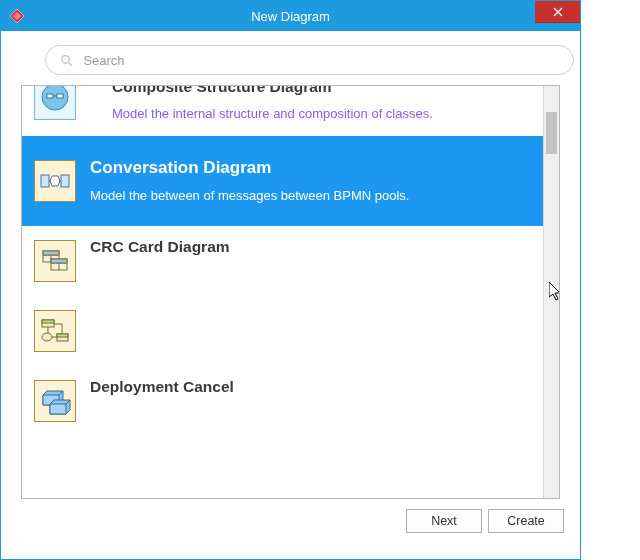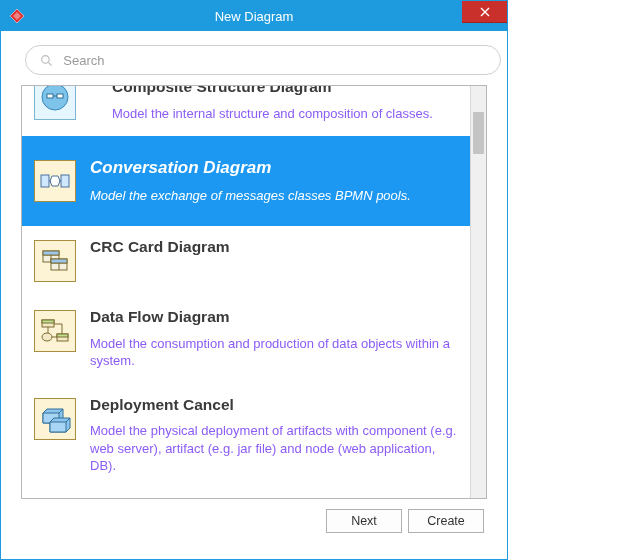--- a/index.html
+++ b/index.html
@@ -4,21 +4,21 @@
 <style>
   * { box-sizing: border-box; }
   html, body {
     margin: 0; padding: 0;
     width: 640px; height: 560px;
     font-family: "Segoe UI", Tahoma, Arial, sans-serif;
     background: #fff;
     overflow: hidden;
   }
   .window {
-    width: 508px; height: 560px;
+    width: 581px; height: 560px;
     border: 1px solid #1e9bde;
     display: flex; flex-direction: column;
     background: #fff;
   }
   
   .titlebar {
     height: 30px;
     background: #1e9bde;
     display: flex; align-items: center;
     position: relative;
@@ -44,20 +44,21 @@
   .titlebar .close-btn svg { width: 10px; height: 10px; }
   
   .body {
     flex: 1 1 auto;
     display: flex; flex-direction: column;
     padding: 0;
     min-height: 0;
   }
   .search-wrap {
     padding: 14px 6px 10px 24px;
+    margin-left: 20px;
   }
   .search {
     position: relative;
     height: 30px;
     border: 1px solid #cfcfcf;
     border-radius: 15px;
     background: #fff;
     display: flex; align-items: center;
     padding: 0 14px;
   }
@@ -124,40 +125,40 @@
     line-height: 1.35;
   }
   .item.first { padding-top: 0; }
   .item.first .ititle { margin-top: 0;}
   .item.selected {
     background: #1c98f3;
   }
   .item.selected .ititle,
   .item.selected .idesc { color: #fff; }
   .item.selected .ititle { font-size: 17px; }
-  .item.selected { padding: 22px 28px 22px 12px; font-style: italic; }
+  .item.selected { padding: 22px 28px 22px 12px; }
   .item.first   { padding: 0 12px 14px 12px; gap: 36px; }
   .item.first .icon-box { margin-top:0; }
   .item.first .txt { padding-top:0; }
 
   
   .cursor {
     position: absolute;
     left: 527px; top: 196px;
     width: 14px; height: 20px;
     pointer-events: none;
     z-index: 50;
   }
 
   
   .footer {
     height: 44px;
     display: flex; align-items: center; justify-content: flex-end;
     gap: 6px;
-    padding: 0 23px;
+    padding: 0 16px;
   }
   .btn {
     width: 76px; height: 24px;
     background: #fdfdfd;
     border: 1px solid #b0b0b0;
     font-size: 12.5px;
     color: #333;
     cursor: pointer;
     padding: 0;
   }
@@ -219,21 +220,21 @@
             <svg width="34" height="30" viewBox="0 0 34 30">
               <rect x="3" y="9" width="8" height="12" fill="#cfe7ff" stroke="#4a6fa0"></rect>
               <rect x="23" y="9" width="8" height="12" fill="#cfe7ff" stroke="#4a6fa0"></rect>
               <polygon points="14,10 20,10 22,15 20,20 14,20 12,15" fill="#fff" stroke="#4a6fa0"></polygon>
               <line x1="11" y1="15" x2="13" y2="15" stroke="#4a6fa0"></line>
               <line x1="21" y1="15" x2="23" y2="15" stroke="#4a6fa0"></line>
             </svg>
           </div>
           <div class="txt">
             <div class="ititle">Conversation Diagram</div>
-            <div class="idesc">Model the exchange of messages classes BPMN pools.</div>
+            <div class="idesc">Model the between of messages between BPMN pools.</div>
           </div>
         </div>
 
         <div class="item">
           <div class="icon-box">
             <svg width="34" height="30" viewBox="0 0 34 30">
               <rect x="5" y="5" width="16" height="11" fill="#f4f0df" stroke="#7a6a30"></rect>
               <line x1="5" y1="9" x2="21" y2="9" stroke="#7a6a30"></line>
               <line x1="13" y1="9" x2="13" y2="16" stroke="#7a6a30"></line>
               <rect x="13" y="13" width="16" height="11" fill="#f4f0df" stroke="#7a6a30"></rect>
@@ -253,45 +254,40 @@
             <svg width="34" height="30" viewBox="0 0 34 30">
               <rect x="4" y="4" width="12" height="7" fill="#f2e9c6" stroke="#7a6a30"></rect>
               <rect x="4" y="4" width="12" height="3" fill="#bde28f" stroke="#7a6a30"></rect>
               <rect x="19" y="18" width="11" height="7" fill="#f2e9c6" stroke="#7a6a30"></rect>
               <rect x="19" y="18" width="11" height="3" fill="#bde28f" stroke="#7a6a30"></rect>
               <ellipse cx="9" cy="21" rx="5" ry="4" fill="#f2e9c6" stroke="#7a6a30"></ellipse>
               <path d="M14 21 L19 21" stroke="#7a6a30"></path>
               <path d="M10 11 L10 17" stroke="#7a6a30"></path>
               <path d="M16 8 L24 8 L24 18" fill="none" stroke="#7a6a30"></path>
             </svg>
-          </div>
-          <div class="txt">
-            <div class="ititle">Data Flow Diagram</div>
-            <div class="idesc">Model the consumption and production of data objects within a system.</div>
           </div>
         </div>
 
         <div class="item">
           <div class="icon-box">
             <svg width="34" height="30" viewBox="0 0 34 30">
               <g transform="translate(5,4)">
                 <polygon points="0,5 4,1 20,1 20,11 16,15 0,15" fill="#8ec5ee" stroke="#2f6f97"></polygon>
                 <polygon points="0,5 16,5 16,15 0,15" fill="#a9d5f4" stroke="#2f6f97"></polygon>
                 <line x1="16" y1="5" x2="20" y2="1" stroke="#2f6f97"></line>
               </g>
               <g transform="translate(12,13)">
                 <polygon points="0,5 4,1 20,1 20,11 16,15 0,15" fill="#8ec5ee" stroke="#2f6f97"></polygon>
                 <polygon points="0,5 16,5 16,15 0,15" fill="#a9d5f4" stroke="#2f6f97"></polygon>
                 <line x1="16" y1="5" x2="20" y2="1" stroke="#2f6f97"></line>
               </g>
             </svg>
           </div>
           <div class="txt">
             <div class="ititle">Deployment Cancel</div>
-            <div class="idesc">Model the physical deployment of artifacts with component (e.g. web server), artifact (e.g. jar file) and node (web application, DB).</div>
           </div>
         </div>
 
       </div>
 
       <div class="scrollbar">
         <div class="scroll-thumb"></div>
       </div>
 
       <div class="cursor">

